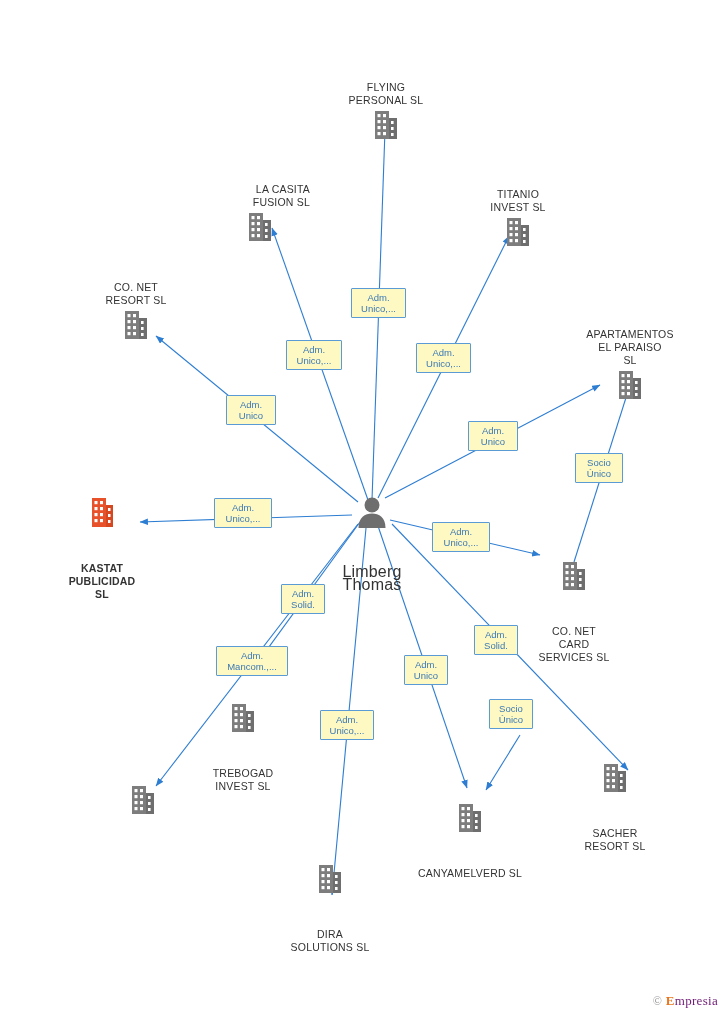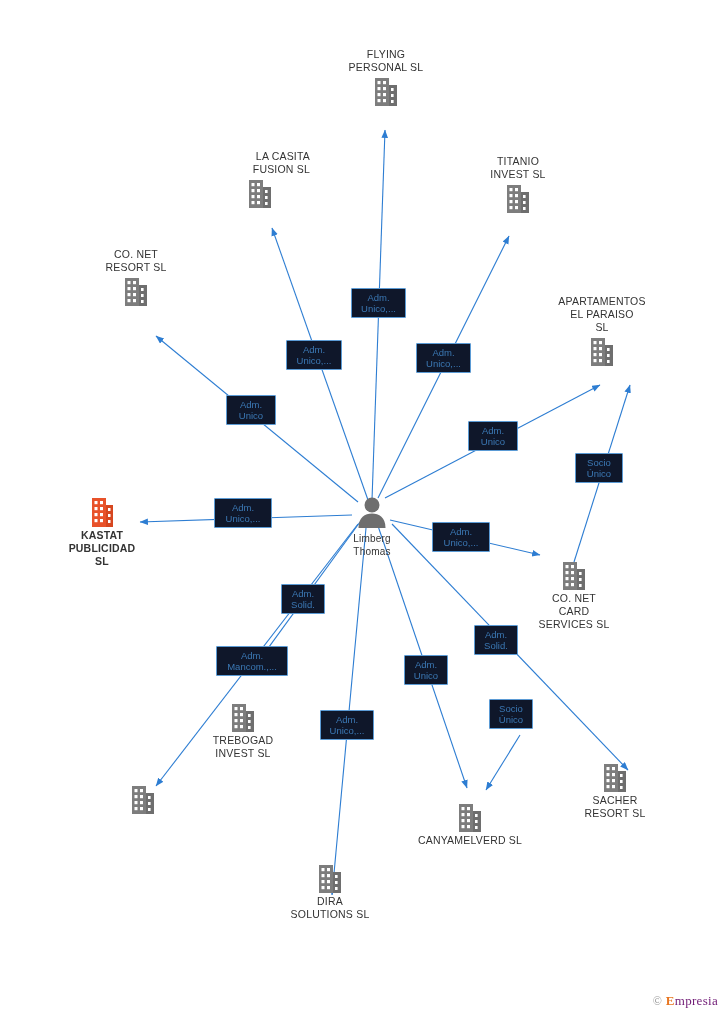--- a/index.html
+++ b/index.html
@@ -13,26 +13,27 @@
   }
   #graph{position:absolute;left:0;top:0;width:728px;height:1015px;}
   .node{position:absolute;text-align:center;}
   .node .glyph{display:block;line-height:1;}
   .node .label{
     font-size:10.5px;
     color:#333;
     line-height:13px;
     white-space:pre-line;
     letter-spacing:0.2px;
+    margin-top:33px;
   }
   .company .glyph svg{display:block;margin:0 auto;}
-  .person .label{font-size:10px;}
+  .person .label{font-size:16px;}
   .edge-label{
     position:absolute;
-    background:#0f172a;
+    background:#fef9c3;
     border:1px solid #5b9bd5;
     color:#3b78b4;
     font-size:9.5px;
     line-height:11px;
     padding:3px 4px;
     text-align:center;
     white-space:pre-line;
     border-radius:1px;
     box-sizing:border-box;
   }
@@ -178,21 +179,21 @@
           <rect x="6.5" y="25" width="3" height="3.2"></rect>
           <rect x="12" y="25" width="3" height="3.2"></rect>
           <rect x="20" y="14" width="2.6" height="3"></rect>
           <rect x="20" y="20" width="2.6" height="3"></rect>
           <rect x="20" y="26" width="2.6" height="3"></rect>
         </g>
       </svg>
   </span>
 </div>
 
-<div class="node company" style="left:547px;top:295px;width:110px;">
+<div class="node company" style="left:575px;top:295px;width:110px;">
   <div class="label">APARTAMENTOS
 EL PARAISO
 SL</div>
   <span class="glyph">
     <svg width="30" height="34" viewBox="0 0 30 34">
         <rect x="4" y="4" width="14" height="28" fill="#7d7d7d"></rect>
         <rect x="18" y="11" width="8" height="21" fill="#6e6e6e"></rect>
         <g fill="#ffffff">
           <rect x="6.5" y="7" width="3" height="3.2"></rect>
           <rect x="12" y="7" width="3" height="3.2"></rect>

